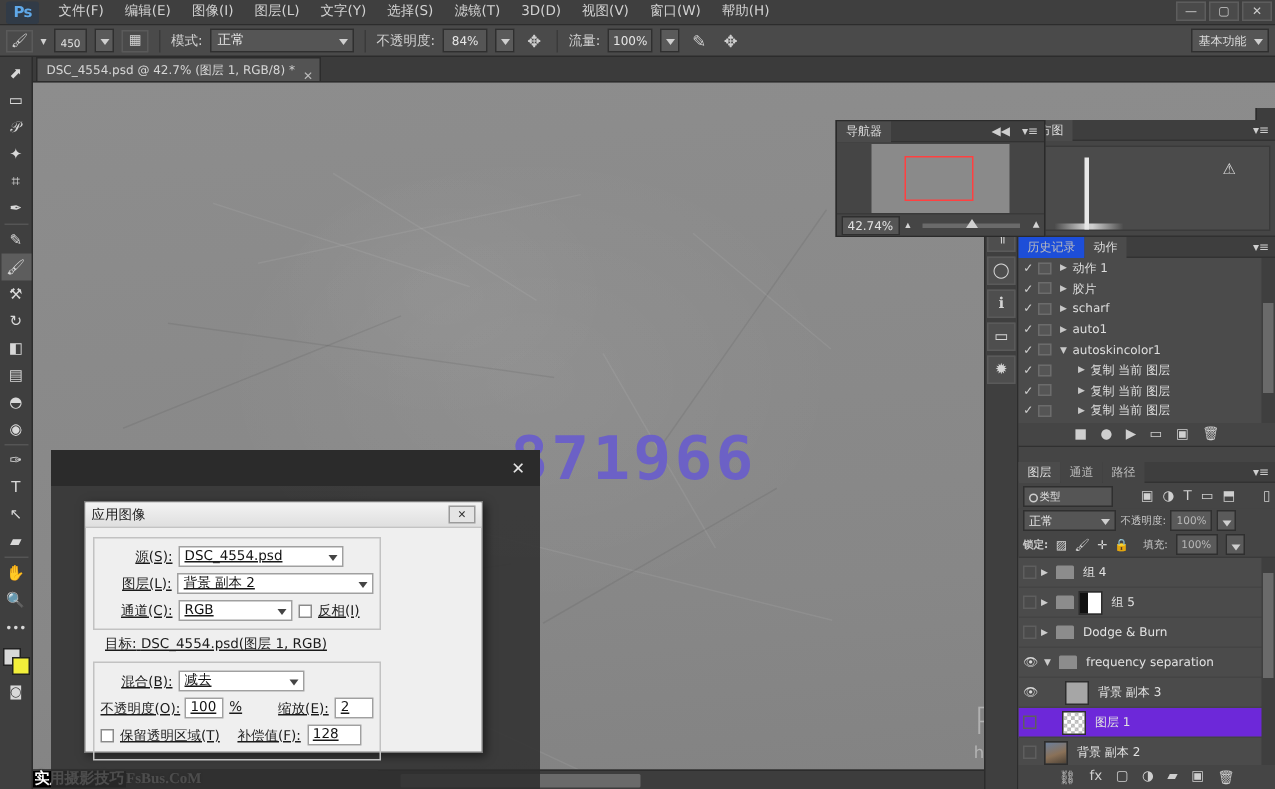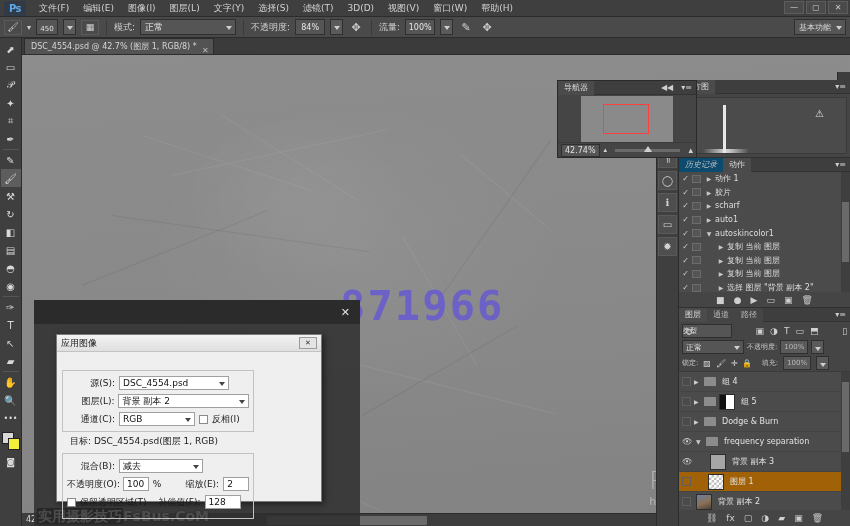--- a/index.html
+++ b/index.html
@@ -92,22 +92,22 @@
   .wm-poco .big { font-size:25px; color:#e8e8e8; font-weight:300; letter-spacing:1px; }
   .wm-poco .url { font-size:11px; color:#ededed; letter-spacing:.5px; margin-top:-2px;}
 
   
   .vscroll { position:absolute; right:0; top:17px; bottom:14px; width:13px; background:#3d3d3d; border-left:1px solid #2c2c2c;}
   .vthumb { position:absolute; left:2px; top:20px; width:9px; height:110px; background:#6a6a6a; border-radius:1px;}
   .hscroll { position:absolute; left:0; right:13px; bottom:0; height:13px; background:#3d3d3d; border-top:1px solid #2c2c2c;}
   .hthumb { position:absolute; top:2px; left:30%; width:160px; height:9px; background:#6a6a6a; border-radius:1px;}
   .statusbar { position:absolute; left:0; bottom:0; height:13px; display:flex; align-items:center; gap:4px;
                padding-left:4px; font-size:8px; color:#ddd; background:#3d3d3d; width:230px; z-index:5;}
-  .wm-fsbus { position:absolute; left:15px; bottom:0px; z-index:6; font-size:14px; font-weight:bold;
-              color:#fff; text-shadow:0 0 2px #000; white-space:nowrap;}
+  .wm-fsbus { position:absolute; left:0; bottom:0px; z-index:6; font-size:10px; font-weight:bold;
+              color:#fff; text-shadow:0 0 2px #000; white-space:nowrap;font-family:Liberation Serif, serif;}
   .wm-fsbus .cn{ background:#000; color:#fff; padding:0 1px; }
 
   
   .navpanel { position:absolute; left:515px; top:42px; width:140px; height:78px;
               background:#454545; border:1px solid #2a2a2a; display:flex; flex-direction:column; z-index:8;margin-left:42px;}
   .pn-head { height:14px; background:#3e3e3e; display:flex; align-items:center; border-bottom:1px solid #323232;}
   .pn-tab { font-size:8px; padding:0 6px; height:14px; line-height:14px; background:#4b4b4b; color:#dcdcdc;}
   .pn-head-sp { flex:1; }
   .pn-btn { font-size:8px; color:#cfcfcf; padding:0 4px;}
   .nav-body { flex:1; position:relative; background:#454545; display:flex; align-items:center; justify-content:center;}
@@ -142,39 +142,39 @@
   .act-row { height:13.6px; display:flex; align-items:center; font-size:8px; color:#dedede;
              padding-left:2px; gap:2px; white-space:nowrap;}
   .chk { width:9px; text-align:center; color:#cfcfcf; font-size:8px;}
   .box { width:9px; height:8px; border:1px solid #6c6c6c; background:#555;}
   .arrw { font-size:6px; color:#c8c8c8; width:8px; text-align:center;}
   .act-scroll { position:absolute; right:0; top:0; bottom:0; width:9px; background:#3f3f3f;}
   .act-thumb { position:absolute; right:1px; top:30px; width:7px; height:60px; background:#6a6a6a;}
   .act-foot { height:15px; background:#454545; display:flex; align-items:center; justify-content:center; gap:9px;}
   .ft-ic { font-size:9px; color:#cfcfcf;}
 
-  .layers { height:218px; display:flex; flex-direction:column; background:#454545;}
+  .layers { height:218px; display:flex; flex-direction:column; background:#454545;margin-top:10px;}
   .ly-bar { height:17px; display:flex; align-items:center; gap:4px; padding:0 3px; background:#454545;}
-  .ly-filter { width:50px; height:14px; background:#555; border:1px solid #2f2f2f; font-size:7px;
-               color:#e0e0e0; line-height:13px; position:relative;}
+  .ly-filter { width:60px; height:14px; background:#555; border:1px solid #2f2f2f; font-size:7px;
+               color:#e0e0e0; line-height:13px; padding-left:10px; position:relative;}
   .ly-filter:before{content:''; position:absolute; left:3px; top:4px; width:4px;height:4px;
       border:1px solid #cfcfcf; border-radius:50%;}
   .ly-ficons { display:flex; gap:6px; color:#d0d0d0; font-size:9px; flex:1; justify-content:center;}
   .ly-blend { height:16px; display:flex; align-items:center; gap:3px; padding:0 3px;}
   .ly-combo { width:62px; height:14px; background:#555; border:1px solid #2f2f2f; font-size:8px;
               color:#e4e4e4; line-height:13px; padding-left:3px; position:relative;}
   .ly-combo:after{ content:''; position:absolute; right:3px; top:5px;
         border-left:3px solid transparent; border-right:3px solid transparent; border-top:4px solid #cfcfcf;}
   .ly-opval { width:28px; height:14px; background:#5a5a5a; border:1px solid #2f2f2f; font-size:7px;
               color:#b8b8b8; text-align:center; line-height:13px;}
   .ly-lockrow { height:16px; display:flex; align-items:center; gap:5px; padding:0 3px; font-size:8px;}
   .ly-list { flex:1; background:#4b4b4b; overflow:hidden; position:relative; border-top:1px solid #3a3a3a;}
   .ly-row { height:20px; display:flex; align-items:center; gap:3px; padding-left:2px; font-size:8px;
             color:#e2e2e2; border-bottom:1px solid #444;}
-  .ly-row.sel { background:#a16207;align-items:center; }
+  .ly-row.sel { background:#6d28d9;align-items:center; }
   .eye { width:12px; text-align:center; font-size:8px; color:#d8d8d8;}
   .eye.off { color:transparent; border:1px solid #5e5e5e; width:9px; height:9px; margin-left:1px;}
   .tri { font-size:6px; color:#ccc; width:7px;}
   .folder { width:12px; height:9px; background:#8c8c8c; border-radius:1px 1px 0 0; position:relative;}
   .thumbimg { width:16px; height:16px; border:1px solid #2d2d2d; background:#9a9a9a;}
   .thumbportrait { background:linear-gradient(160deg,#6b7f9c 0%,#8a7158 55%,#4d4236 100%);}
   .thumbgray { background:#a6a6a6;}
   .thumbcheck { background-image:
       linear-gradient(45deg,#bbb 25%,transparent 25%,transparent 75%,#bbb 75%),
       linear-gradient(45deg,#bbb 25%,#fff 25%,#fff 75%,#bbb 75%);
@@ -191,21 +191,21 @@
                   background:#2b2b2b; z-index:10; display:flex; align-items:center; justify-content:flex-end;
                   padding-right:10px; color:#e4e4e4; font-size:11px;}
   .dialog { position:absolute; left:56px; top:296px; width:266px; height:168px;
             background:#efefef; border:1px solid #7a7a7a; z-index:12;
             box-shadow:2px 2px 6px rgba(0,0,0,.5); color:#1a1a1a; font-size:9px;}
   .dlg-title { height:17px; background:linear-gradient(180deg,#f3f3f3,#dfdfdf);
                border-bottom:1px solid #c3c3c3; display:flex; align-items:center;
                padding:0 4px; font-size:9px; color:#222;}
   .dlg-x { margin-left:auto; width:18px; height:12px; border:1px solid #9b9b9b; background:#e4e4e4;
            font-size:7px; text-align:center; line-height:11px; color:#333;}
-  .dlg-main { display:flex; padding:18px 5px 0 5px; gap:4px;}
+  .dlg-main { display:flex; padding:6px 5px 0 5px; gap:4px;text-decoration:underline;}
   .dlg-left { width:192px; }
   .dlg-right { width:58px; display:flex; flex-direction:column; gap:4px; padding-top:4px;}
   .grp { border:1px solid #c2c2c2; padding:5px 4px 5px 4px; margin-bottom:3px; }
   .frow { display:flex; align-items:center; gap:4px; margin-bottom:4px;}
   .flabel { text-align:right; font-size:9px; color:#1a1a1a; white-space:nowrap;}
   .fsel { background:#fff; border:1px solid #a0a0a0; height:14px; font-size:9px; color:#111;
           padding-left:3px; line-height:13px; position:relative; }
   .fsel:after{ content:''; position:absolute; right:3px; top:5px;
         border-left:3px solid transparent; border-right:3px solid transparent; border-top:4px solid #444;}
   .ftext { background:#fff; border:1px solid #a0a0a0; height:14px; width:36px; font-size:9px;
@@ -385,21 +385,21 @@
         </div>
         <div class="histo-body">
           <div class="histo-spike"></div>
           <div class="histo-base"></div>
           <div class="histo-warn">⚠</div>
         </div>
       </div>
 
       <div class="actions">
         <div class="pn-head">
-          <div class="pn-tab" style="background:#0c4a6e;color:#bdbdbd;font-style:italic;">历史记录</div>
+          <div class="pn-tab" style="background:#1d4ed8;color:#bdbdbd;">历史记录</div>
           <div class="pn-tab">动作</div>
           <div class="pn-head-sp"></div>
           <div class="pn-btn">▾≡</div>
         </div>
         <div class="act-list" id="act-list">
           <div class="act-scroll">
             <div class="act-thumb"></div>
           </div>
         <div class="act-row">
               <span class="chk">✓</span>
@@ -497,21 +497,21 @@
         </div>
 
         <div class="ly-blend">
           <div class="ly-combo">正常</div>
           <span style="font-size:7px;color:#c8c8c8;">不透明度:</span>
           <div class="ly-opval">100%</div>
           <div class="ob-sm" style="height:14px;"></div>
         </div>
 
         <div class="ly-lockrow">
-          <span style="font-size:7px;color:#c8c8c8;">锁定:</span>
+          <span style="font-size:7px;color:#c8c8c8;font-weight:bold;">锁定:</span>
           <span>▨</span>
           <span>🖌</span>
           <span>✛</span>
           <span>🔒</span>
           <span style="font-size:7px;color:#c8c8c8;margin-left:4px;">填充:</span>
           <div class="ly-opval">100%</div>
           <div class="ob-sm" style="height:14px;"></div>
         </div>
 
         <div class="ly-list" id="ly-list">

